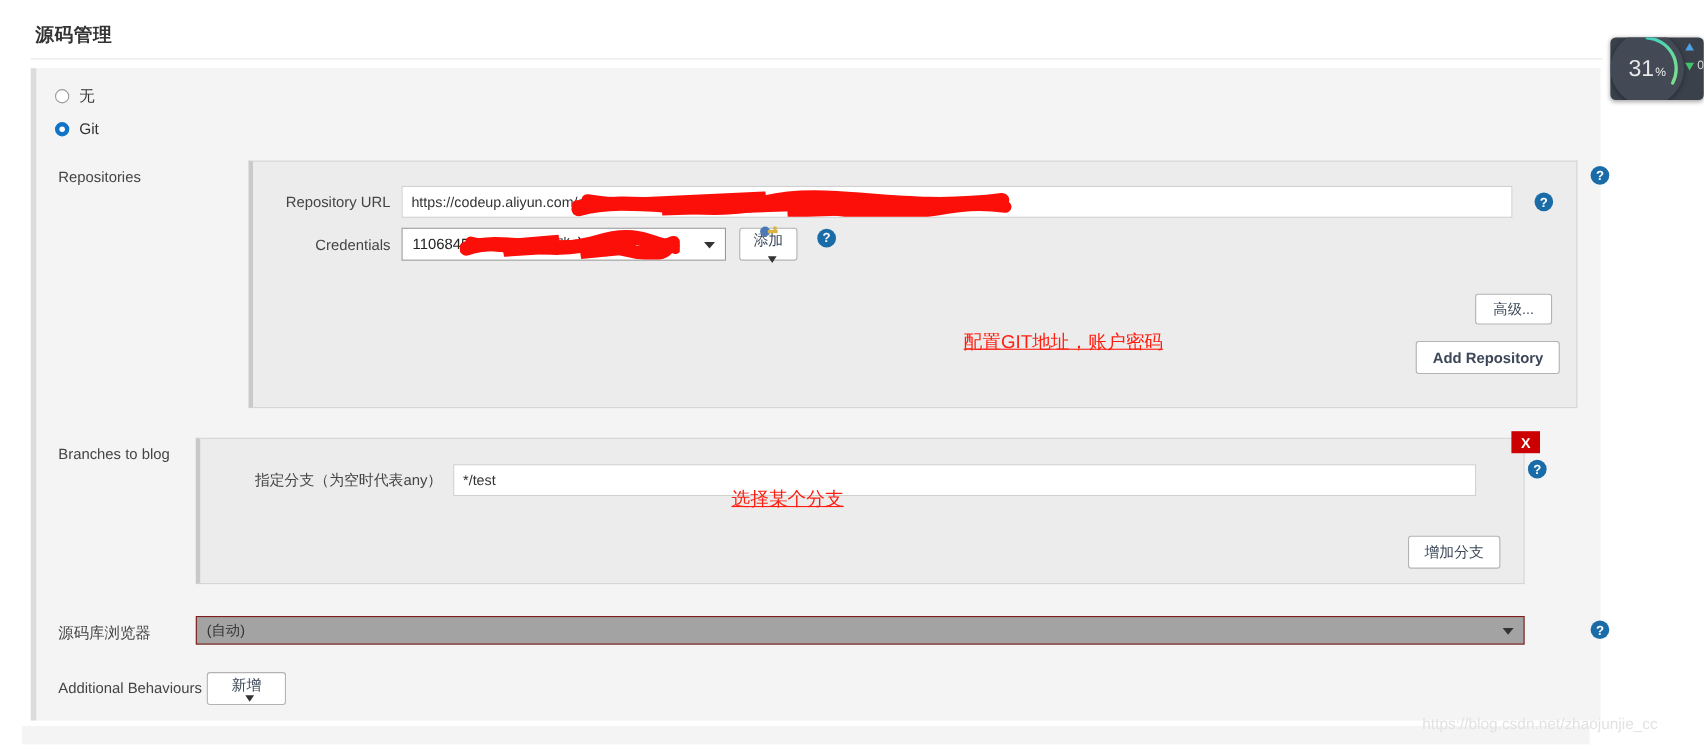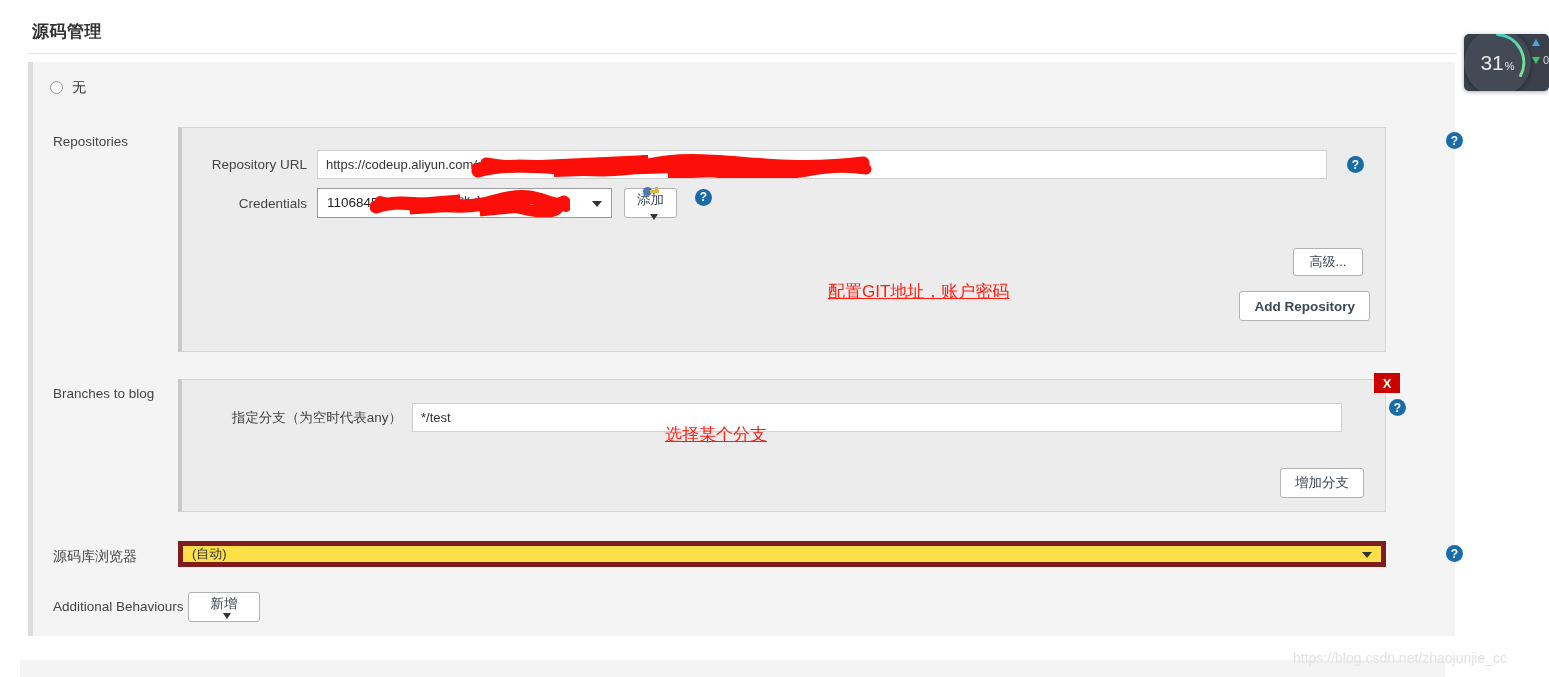--- a/index.html
+++ b/index.html
@@ -271,22 +271,22 @@
     text-decoration: underline;
   }
 
   
   .scribble { position: absolute; pointer-events: none; }
 
   
   .wide-select {
     width: 1208px;
     height: 26px;
-    background: #fde047;
-    border: 5px solid #7f1d1d;
+    background: #a3a3a3;
+    border: 1px solid #7f1d1d;
     box-sizing: border-box;
     display: flex;
     align-items: center;
     padding-left: 9px;
     font-size: 13px;
     color: #333333;
     position: relative;
   }
 
   
@@ -375,22 +375,26 @@
     <div class="title-rule"></div>
 
     <div class="content-area">
       <div class="left-rail"></div>
 
       <div class="radio-row">
         <span class="radio"></span>
         <span class="radio-label">无</span>
       </div>
 
-
-      <div class="section-row" style="margin-top:25px;">
+      <div class="radio-row">
+        <span class="radio checked"></span>
+        <span class="radio-label">Git</span>
+      </div>
+
+      <div class="section-row" style="margin-top:14px;gap:48px;">
         <div class="section-label">Repositories</div>
 
         <div class="panel panel-repos">
 
           <div class="field-row" style="padding-top:22px;">
             <div class="field-label url">Repository URL</div>
             <div class="text-input input-url">
               <span>https://codeup.aliyun.com/se                              .git</span>
               <svg class="scribble" style="left:150px; top:-2px;" width="420" height="34" viewBox="0 0 420 34">
                 <path d="M10 22 C60 8, 120 30, 180 16 S300 26, 395 14" stroke="#fb0f08" stroke-width="13" fill="none" stroke-linecap="round"></path>

